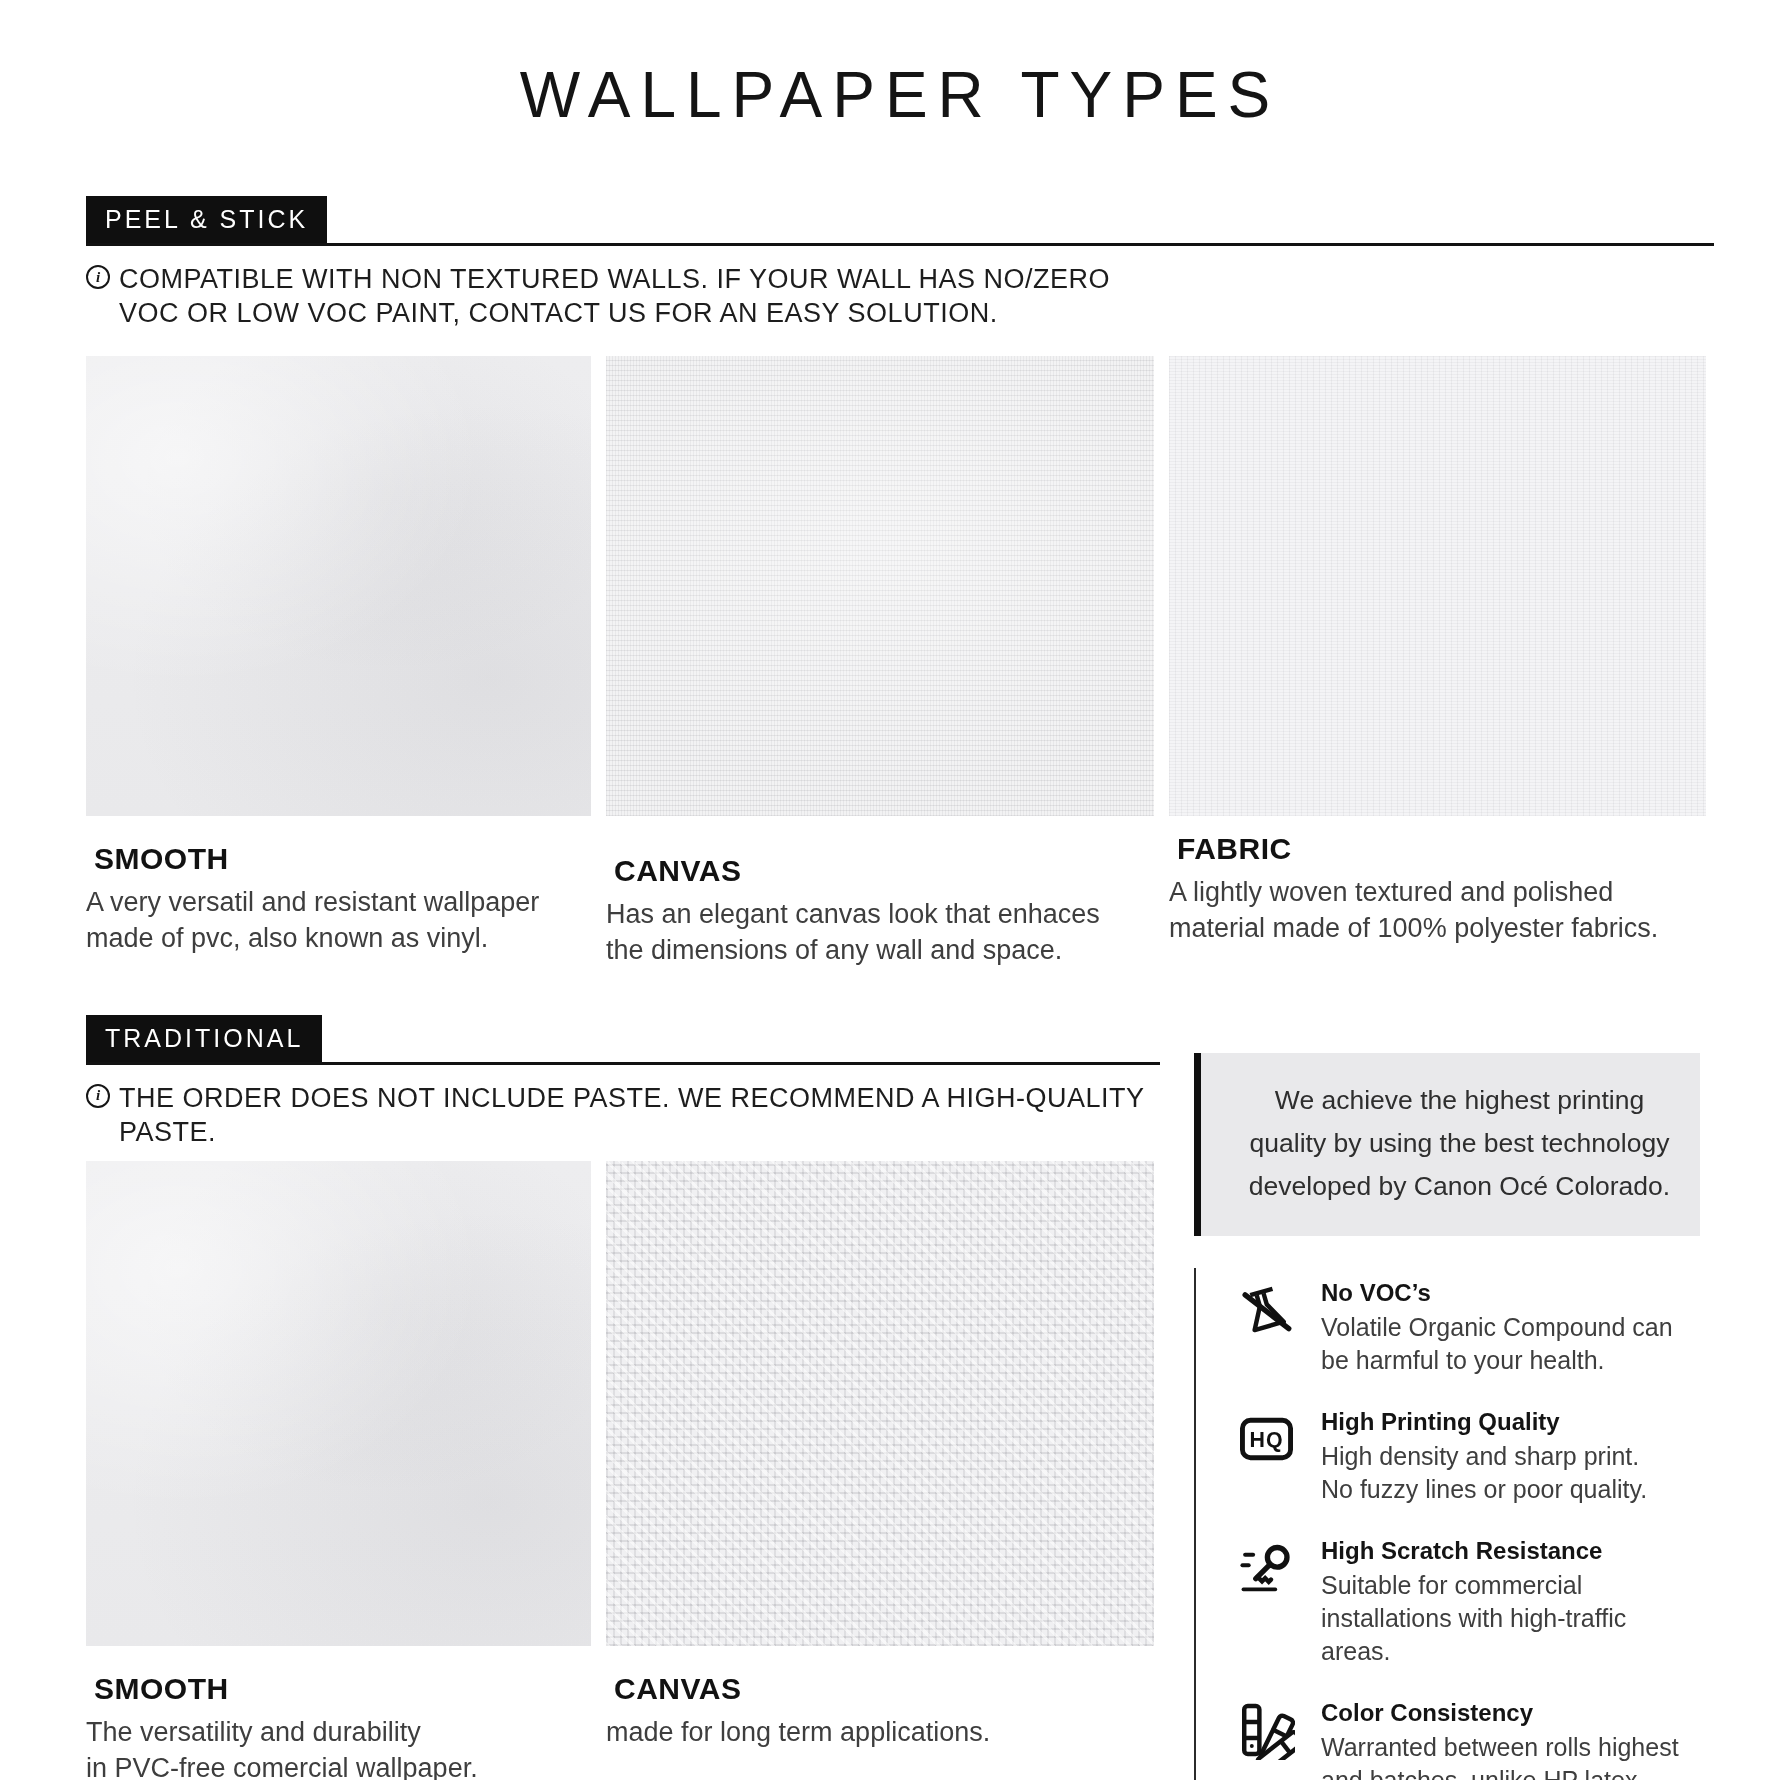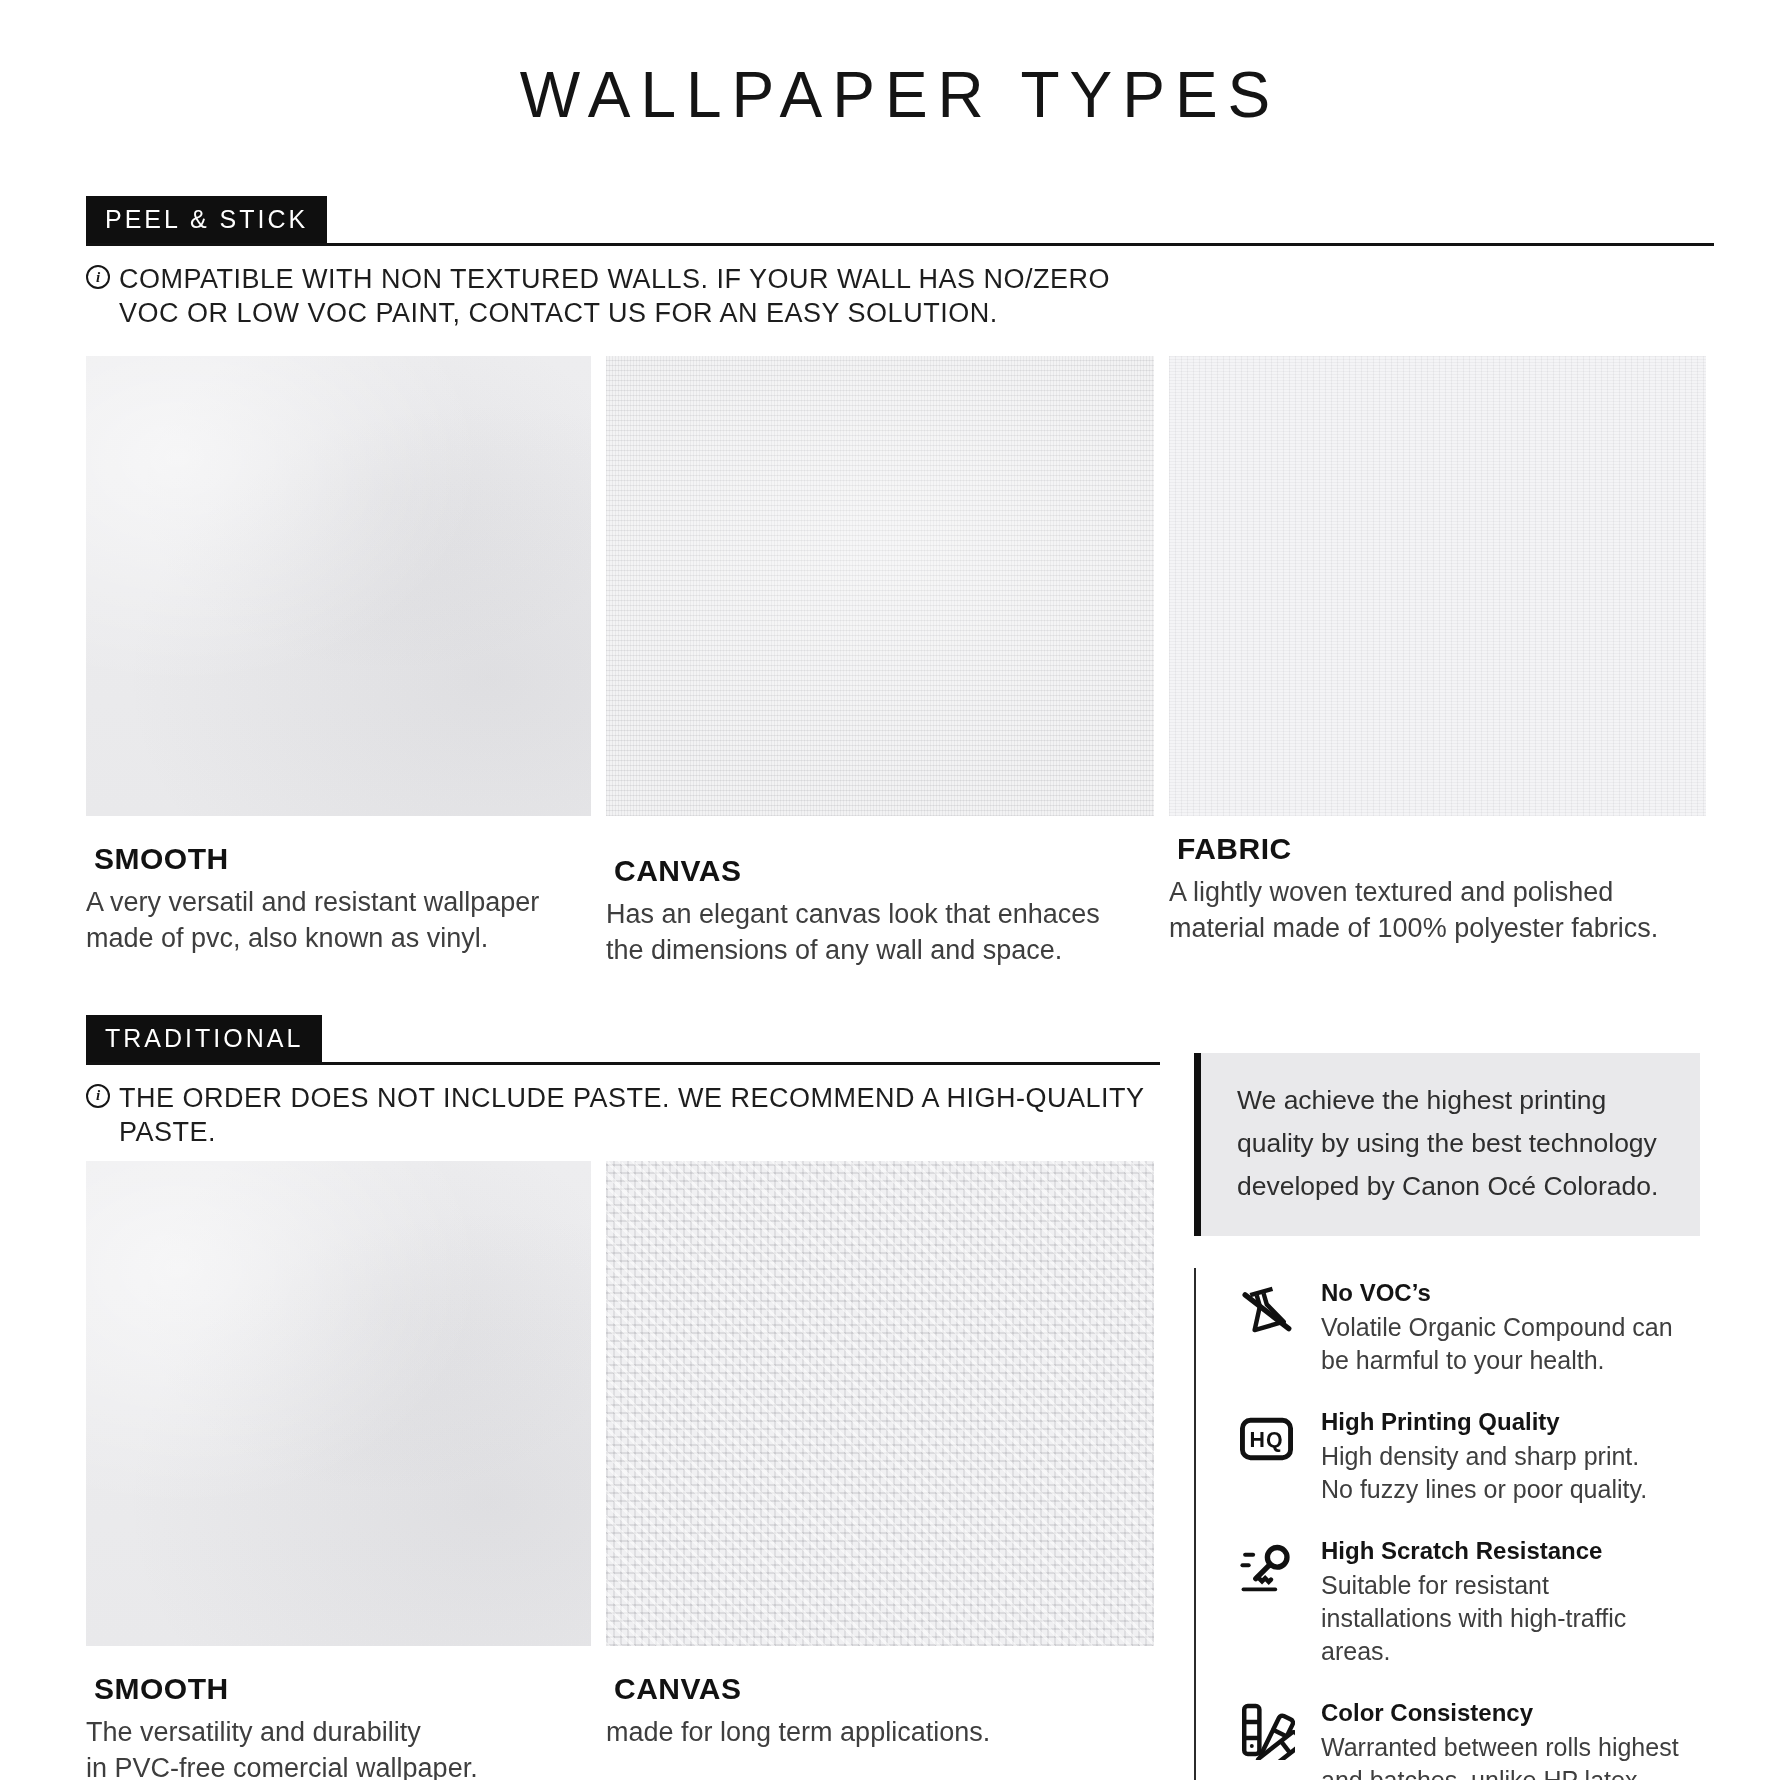--- a/index.html
+++ b/index.html
@@ -81,21 +81,21 @@
 
   
   .lower{display:flex;margin-top:46px;}
   .lower-left{width:1074px;flex:none;}
   .lower-right{flex:none;width:506px;margin-left:34px;}
 
   
   .quote-box{
     margin-top:38px;background:#e9e9eb;border-left:7px solid #0f0f0f;
     padding:26px 18px 28px 36px;box-sizing:border-box;
-    font-size:26.5px;color:#2e2e2e;line-height:1.62;
+    font-size:26.5px;color:#2e2e2e;line-height:1.62;text-align:center;
   }
   .quote-box span{display:block;}
   .features{
     margin-top:32px;border-left:2px solid #2b2b2b;
     padding:10px 0 2px 42px;
   }
   .feature{display:flex;margin-bottom:30px;}
   .feature:last-child{margin-bottom:0;}
   .feature-icon{flex:none;width:57px;height:60px;margin:2px 26px 0 0;}
   .feature-title{font-size:24px;font-weight:700;color:#141414;line-height:1.25;}
@@ -231,21 +231,21 @@
                 <path d="M36 28 L20 44" stroke-width="6"></path>
                 <path d="M22 42 L27 47 L30.5 43.5 L34.5 47.5 L37 45" stroke-width="5"></path>
                 <path d="M8 17 H17" stroke-width="4.5"></path>
                 <path d="M5 29 H12" stroke-width="4.5"></path>
                 <path d="M6 56 H42" stroke-width="4"></path>
               </g>
             </svg>
             <div>
               <div class="feature-title">High Scratch Resistance</div>
               <div class="feature-body">
-                <span>Suitable for resistant</span>
+                <span>Suitable for commercial</span>
                 <span>installations with high-traffic areas.</span>
               </div>
             </div>
           </div>
 
           <div class="feature">
             <svg class="feature-icon" viewBox="0 0 64 64">
               <g stroke="#111" stroke-width="5" stroke-linejoin="round">
                 <rect x="7" y="5" width="17" height="54" rx="4" fill="#fff"></rect>
                 <path d="M7 23 H24 M7 41 H24" fill="none"></path>

